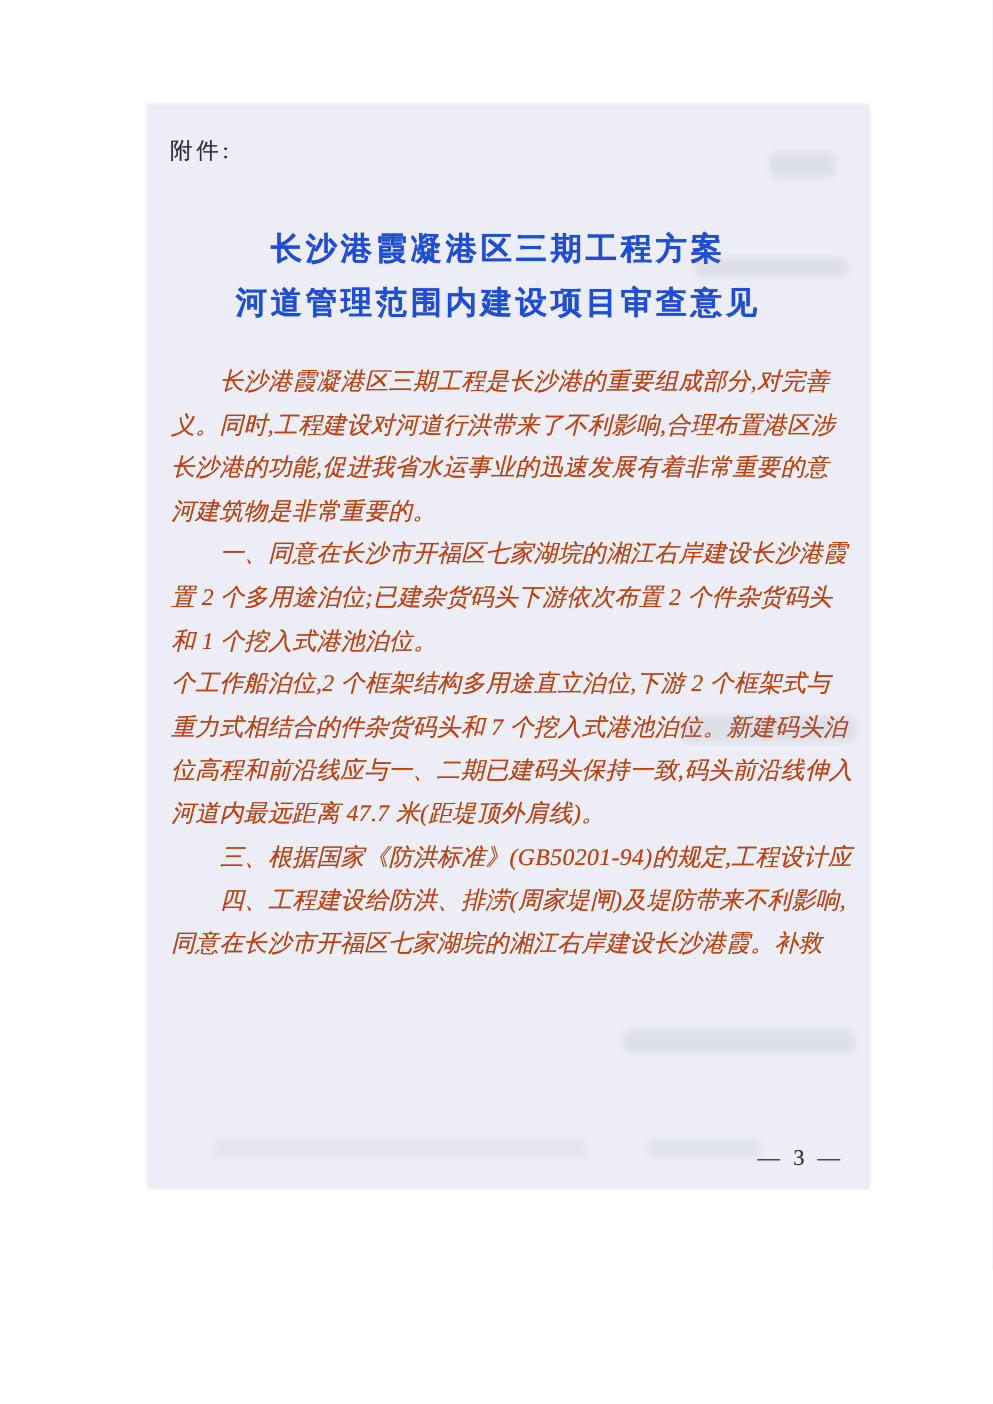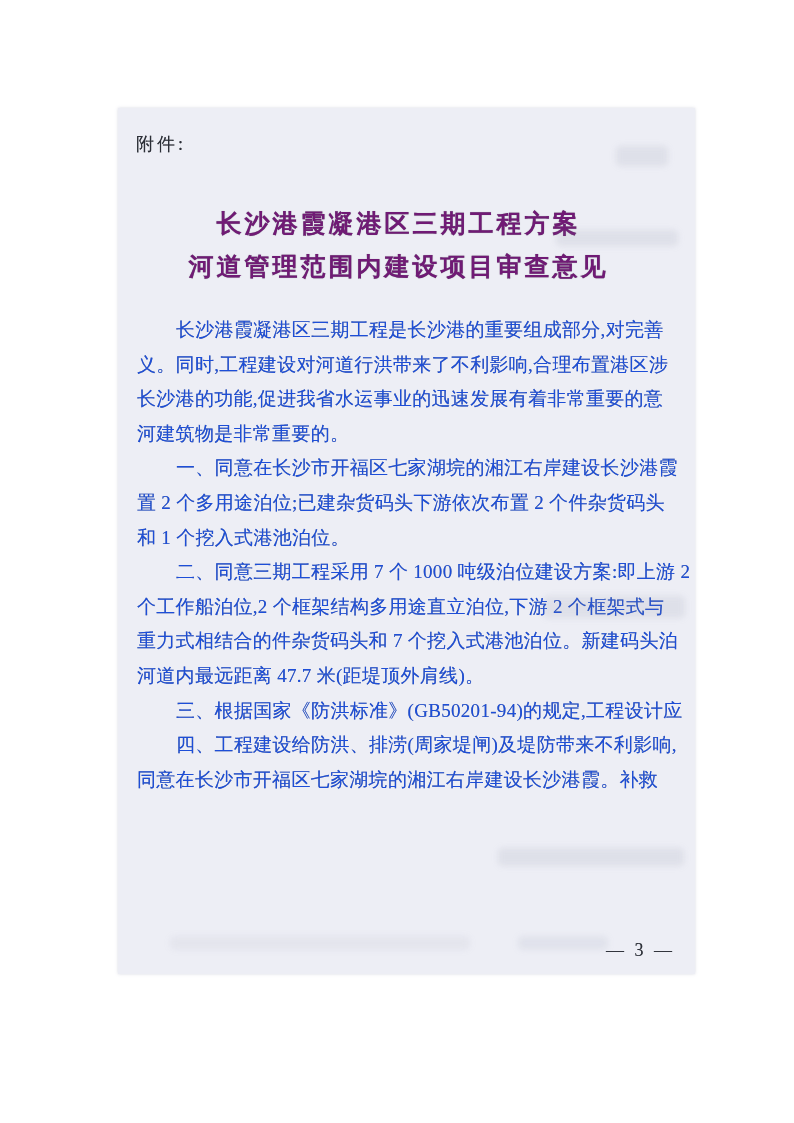--- a/index.html
+++ b/index.html
@@ -5,53 +5,54 @@
   html, body { margin: 0; padding: 0; }
   body {
     width: 794px; height: 1123px;
     background: #ffffff;
     position: relative;
     overflow: hidden;
     font-family: "Liberation Serif", serif;
   }
   .scan {
     position: absolute;
-    left: 118px; top: 108px;
+    left: 118px; top: 84px;
     width: 577px; height: 866px;
     background: #edeef5;
     box-shadow: 0 0 3px rgba(170,176,195,0.45);
   }
   .attach-label {
     position: absolute;
     left: 18px; top: 24px;
     font-size: 18px;
     color: #2c2f37;
     letter-spacing: 3px;
     text-shadow: 0 0 0.6px rgba(44,47,55,0.55);
   }
   .title-block {
     position: absolute;
     left: 0; top: 94px;
     width: 100%;
     text-align: center;
     transform: translateX(-8px);
-    color: #701a75;
+    color: #1d4ed8;
     font-weight: 700;
   }
   .title-line {
     font-size: 25px;
     line-height: 43px;
     letter-spacing: 3px;
     text-shadow: 0 0 0.7px rgba(34,36,43,0.6);
   }
   .doc-body {
     position: absolute;
     left: 19px; top: 205px;
     width: 552px;
-    color: #1d4ed8;
+    color: #c2410c;
+    font-style: italic;
   }
   .line {
     font-size: 19px;
     height: 34.6px;
     line-height: 34.6px;
     white-space: nowrap;
     letter-spacing: 0.3px;
     text-shadow: 0 0 0.6px rgba(46,49,57,0.5);
   }
   .indent { padding-left: 39px; }
@@ -86,23 +87,23 @@
   <div class="doc-body">
     <div class="line indent">长沙港霞凝港区三期工程是长沙港的重要组成部分,对完善</div>
     <div class="line">义。同时,工程建设对河道行洪带来了不利影响,合理布置港区涉</div>
     <div class="line">长沙港的功能,促进我省水运事业的迅速发展有着非常重要的意</div>
     <div class="line">河建筑物是非常重要的。</div>
 
     <div class="line indent">一、同意在长沙市开福区七家湖垸的湘江右岸建设长沙港霞</div>
     <div class="line">置 2 个多用途泊位;已建杂货码头下游依次布置 2 个件杂货码头</div>
     <div class="line">和 1 个挖入式港池泊位。</div>
 
-    <div class="line indent">二、同意三期工程采用 7 个 1000 吨级泊位建设方案:即上游 2</div>
     <div class="line">个工作船泊位,2 个框架结构多用途直立泊位,下游 2 个框架式与</div>
     <div class="line">重力式相结合的件杂货码头和 7 个挖入式港池泊位。新建码头泊</div>
+    <div class="line">位高程和前沿线应与一、二期已建码头保持一致,码头前沿线伸入</div>
     <div class="line">河道内最远距离 47.7 米(距堤顶外肩线)。</div>
 
     <div class="line indent">三、根据国家《防洪标准》(GB50201-94)的规定,工程设计应</div>
 
     <div class="line indent">四、工程建设给防洪、排涝(周家堤闸)及堤防带来不利影响,</div>
     <div class="line">同意在长沙市开福区七家湖垸的湘江右岸建设长沙港霞。补救</div>
   </div>
 
   <div class="page-number">— 3 —</div>
 

